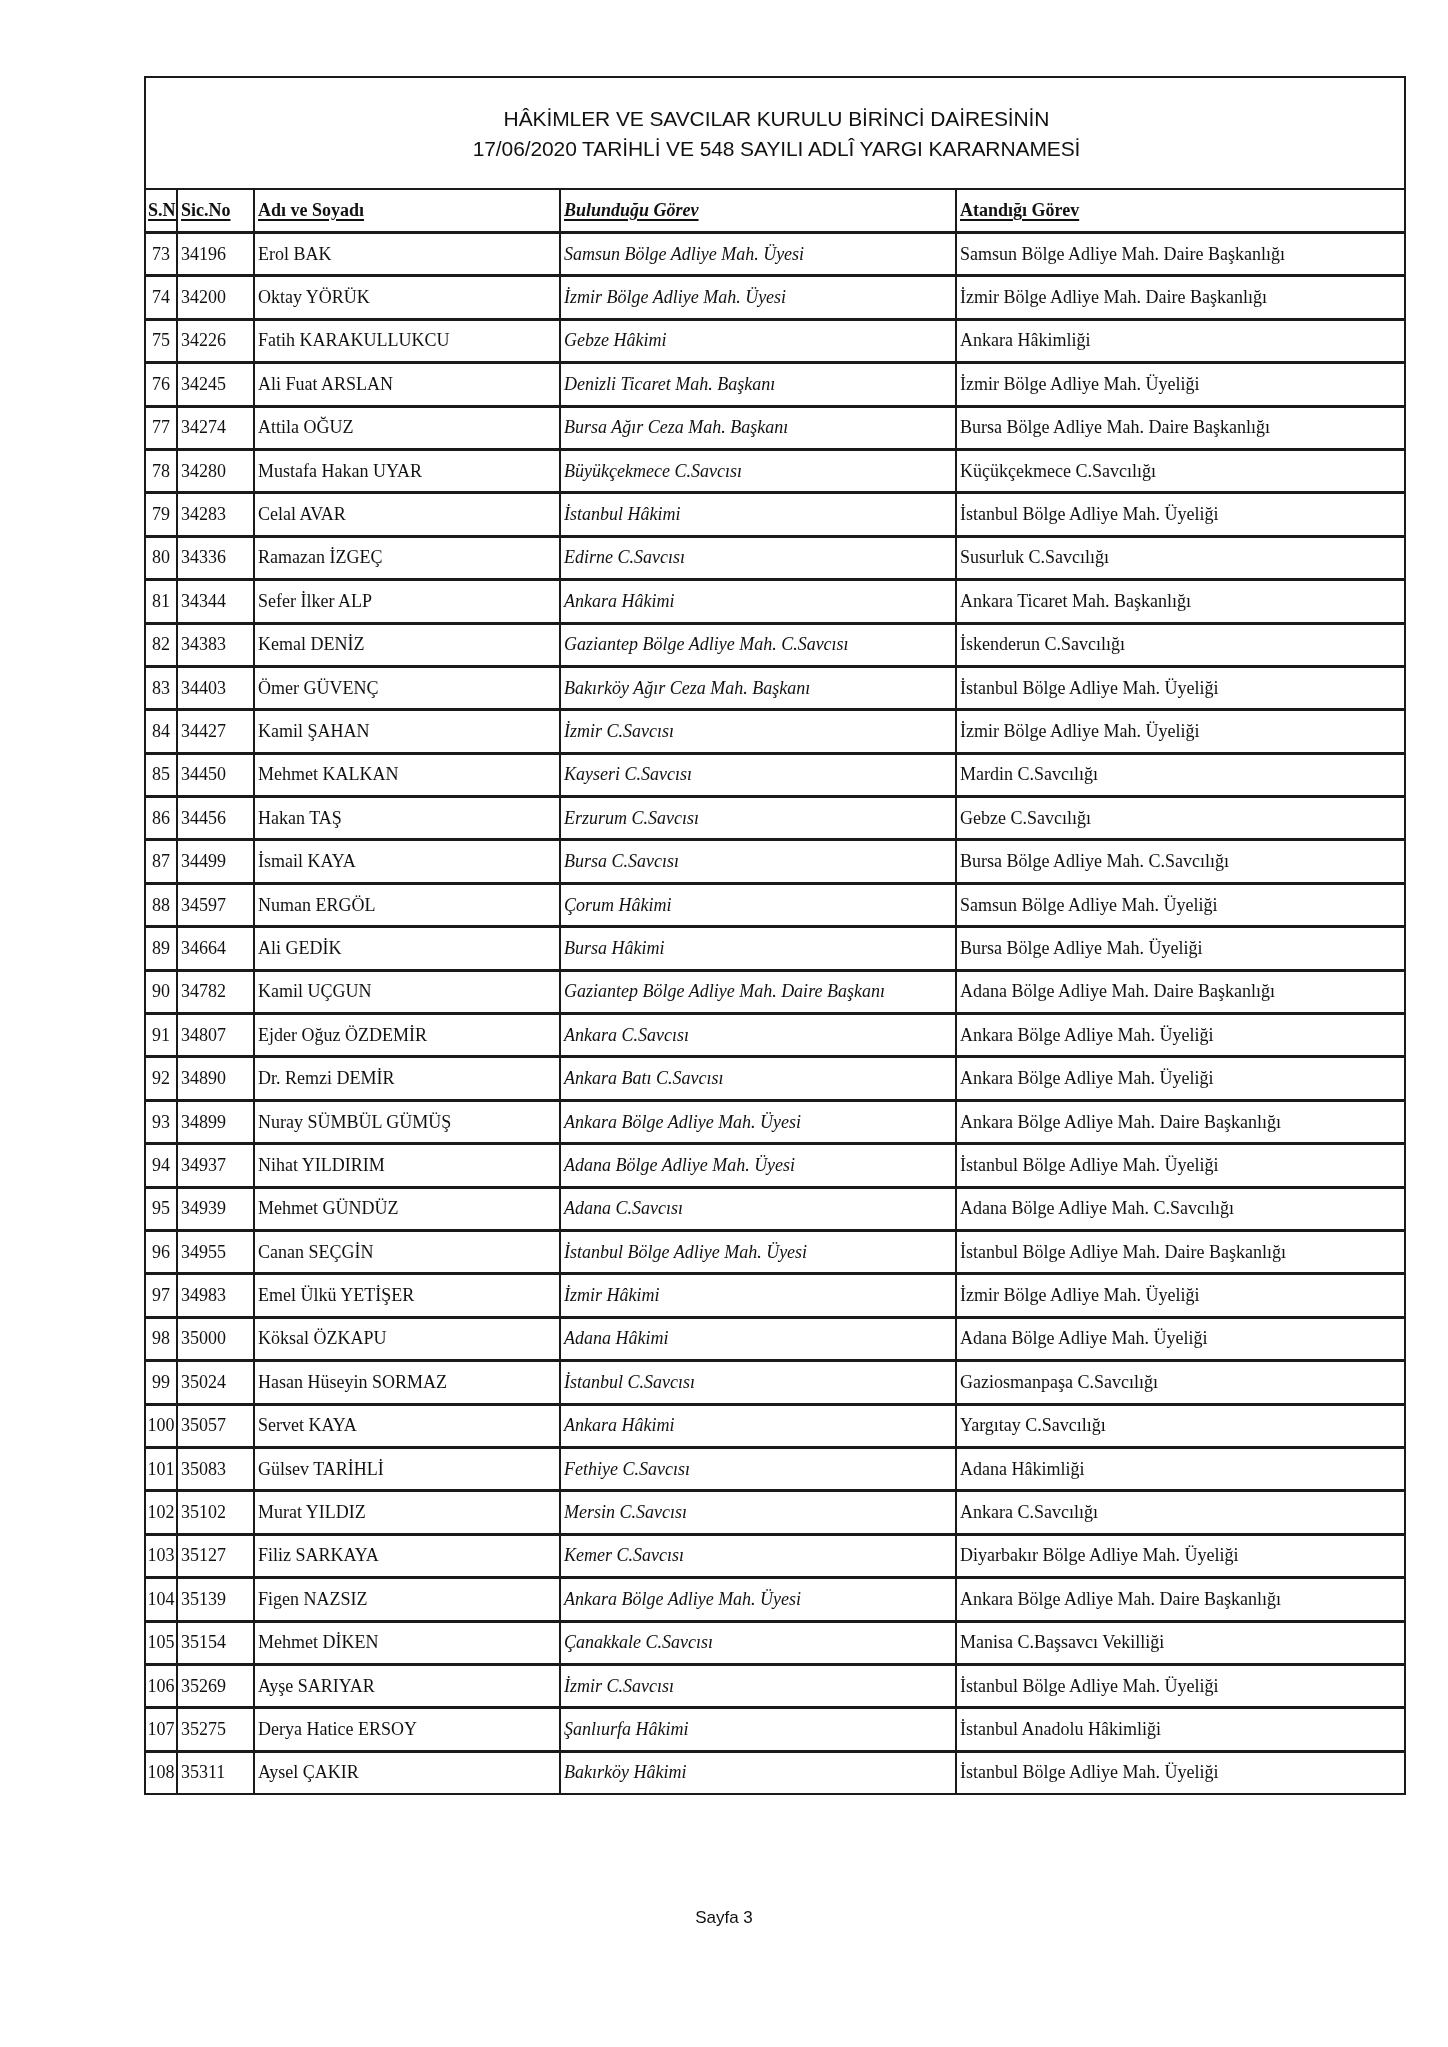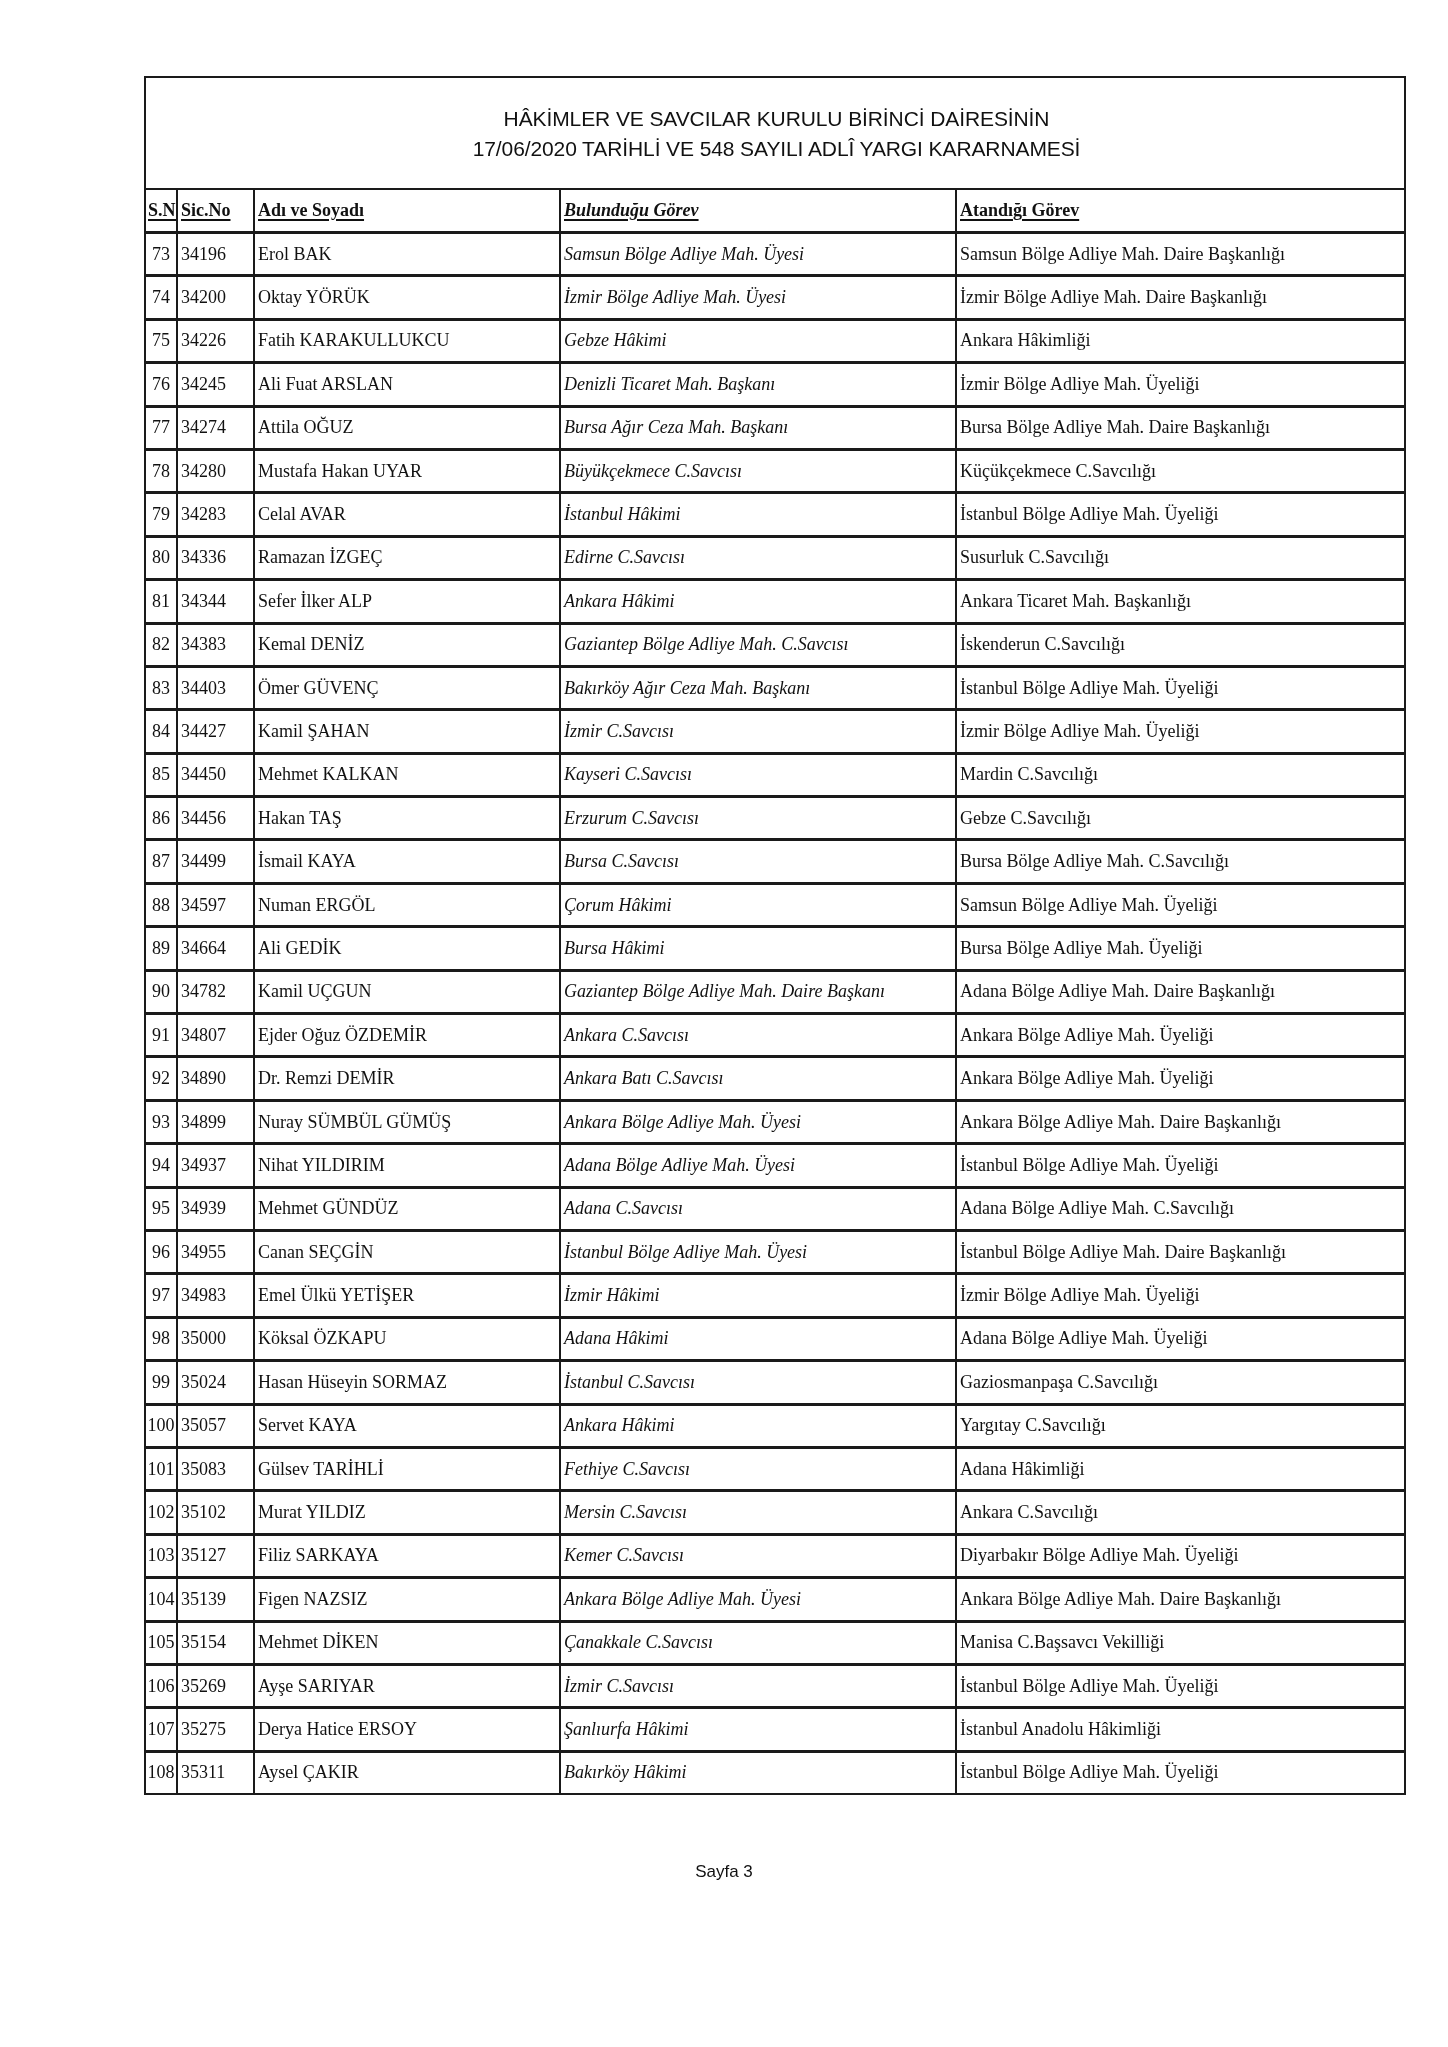--- a/index.html
+++ b/index.html
@@ -66,21 +66,21 @@
     }
     .col-sno { width: 32px; }
     .col-sic { width: 77px; }
     .col-name { width: 306px; }
     .col-current { width: 396px; font-style: italic; }
     .col-assigned { width: auto; }
     .page-footer {
       position: absolute;
       left: 0;
       width: 1448px;
-      top: 1862px;
+      top: 1908px;
       text-align: center;
       font-family: "Liberation Sans", sans-serif;
       font-size: 17px;
       color: #111111;
     }
   </style>
 </head>
 <body>
 
 <table class="page-table">

